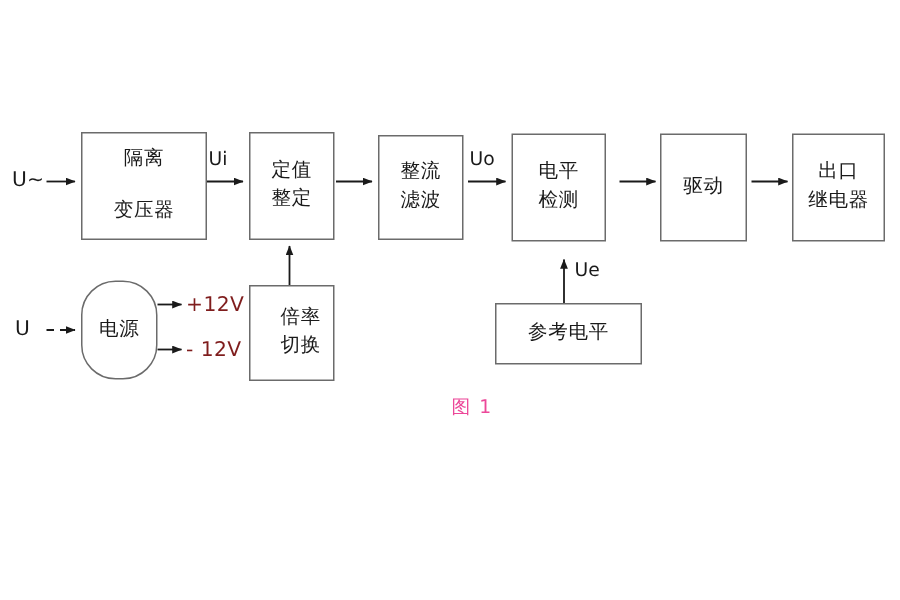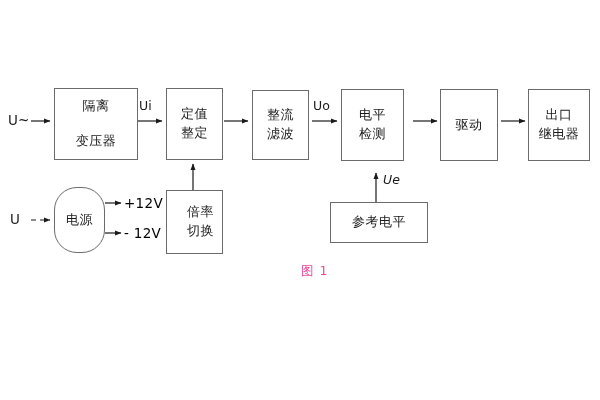--- a/index.html
+++ b/index.html
@@ -30,21 +30,21 @@
     justify-content: center;
     line-height: 1.45;
     font-size: 13px;
     color: #1a1a1a;
     letter-spacing: 0.5px;
   }
   .box .ln { display: block; white-space: nowrap; }
   .label {
     position: absolute;
     font-size: 13px;
-    color: #000000;
+    color: #7f1d1d;
     white-space: nowrap;
     letter-spacing: 0.3px;
   }
   .label-sig {
     position: absolute;
     font-size: 12.5px;
     color: #1a1a1a;
     white-space: nowrap;
   }
   .caption {
@@ -105,21 +105,21 @@
 
       <line x1="105" y1="233" x2="121" y2="233" marker-end="url(#ah)"></line>
     </g>
   </svg>
 
   <div class="vlabel" style="left:8px; top:112px;">U~</div>
   <div class="vlabel" style="left:10px; top:211px;">U</div>
 
   <div class="label-sig" style="left:139px; top:98px;">Ui</div>
   <div class="label-sig" style="left:313px; top:98px;">Uo</div>
-  <div class="label-sig" style="left:383px; top:172px;font-style:italic;">Ue</div>
+  <div class="label-sig" style="left:383px; top:172px;">Ue</div>
 
   <div class="label" style="left:124px; top:195px; font-size:13.5px;">+12V</div>
   <div class="label" style="left:124px; top:225px; font-size:13.5px;">- 12V</div>
 
   <div class="box" style="left:54px; top:88px; width:84px; height:72px;gap:16px;">
     <span class="ln">隔离</span>
     <span class="ln">变压器</span>
   </div>
 
   <div class="box" style="left:166px; top:88px; width:57px; height:72px;">

